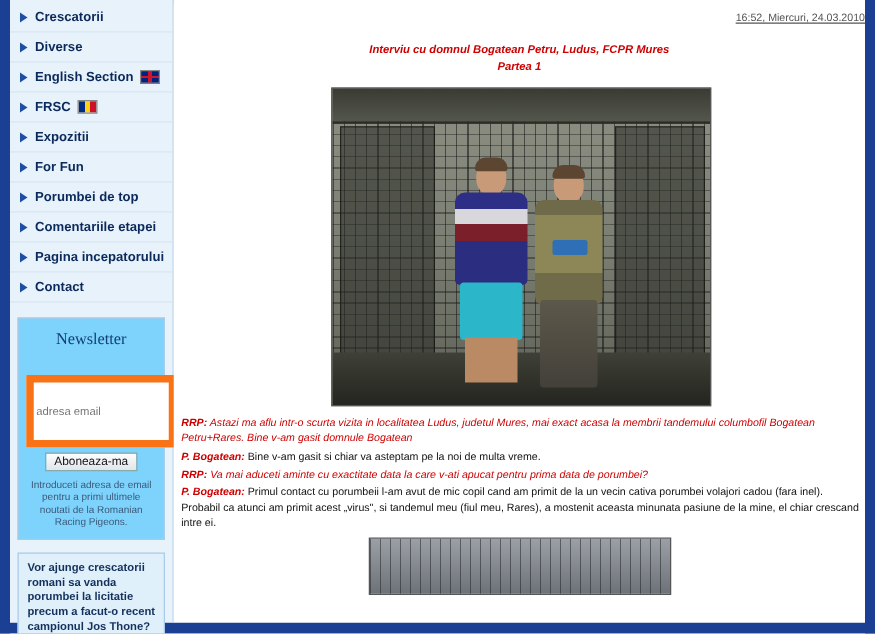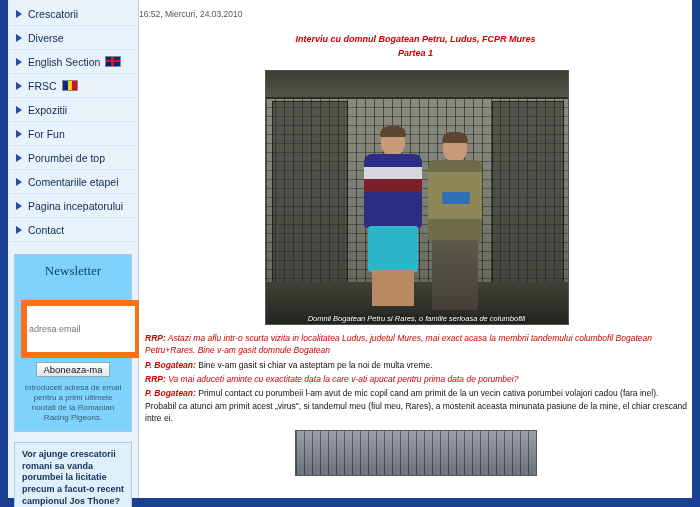--- a/index.html
+++ b/index.html
@@ -62,21 +62,21 @@
     margin: 0;
     list-style: none;
   }
   .menu li {
     display: flex;
     align-items: center;
     height: 23px;
     padding-left: 8px;
     font-size: 10.5px;
     color: #0b2a5b;
-    font-weight: normal;
+    font-weight: bold;
     border-bottom: 1px solid #d5e6f5;
     text-align: center;
   }
   .menu li .arrow {
     width: 0; height: 0;
     border-left: 6px solid #1f4fa3;
     border-top: 4px solid transparent;
     border-bottom: 4px solid transparent;
     margin-right: 6px;
     flex: 0 0 auto;
@@ -187,24 +187,25 @@
   .article-title {
     text-align: center;
     font-family: "Liberation Serif", serif;
     font-size: 16.5px;
     font-weight: bold;
     color: #12224d;
     margin: 4px 0 0 0;
     padding: 0 6px;
   }
   .article-date {
-    text-align: left;
+    text-align: right;
     font-size: 8.5px;
     color: #555;
     margin-top: 5px;
+    text-decoration: underline;
   }
   .sub-head {
     text-align: center;
     margin-top: 14px;
     font-size: 9px;
     font-weight: bold;
     font-style: italic;
     color: #cc0000;
     line-height: 1.5;
   }
@@ -437,21 +438,20 @@
           <div class="ph-legs-l"></div>
           <div class="ph-shin-l"></div>
         </div>
         <div class="ph-man right">
           <div class="ph-head"></div>
           <div class="ph-hair"></div>
           <div class="ph-torso-r"></div>
           <div class="ph-print"></div>
           <div class="ph-legs-r"></div>
         </div>
-        <div class="ph-caption">Domnii Bogatean Petru  si Rares, o familie serioasa de columbofili</div>
       </div>
     </div>
 
     <div class="body-text">
       <p class="red-par">
         <span class="lbl-red">RRP:</span><span> Astazi ma aflu intr-o scurta vizita in localitatea Ludus, judetul Mures, mai exact acasa la membrii tandemului columbofil Bogatean Petru+Rares. Bine v-am gasit domnule Bogatean</span>
       </p>
       <p>
         <span class="lbl-red">P. Bogatean:</span><span> Bine v-am gasit si chiar va asteptam pe la noi de multa vreme.</span>
       </p>

